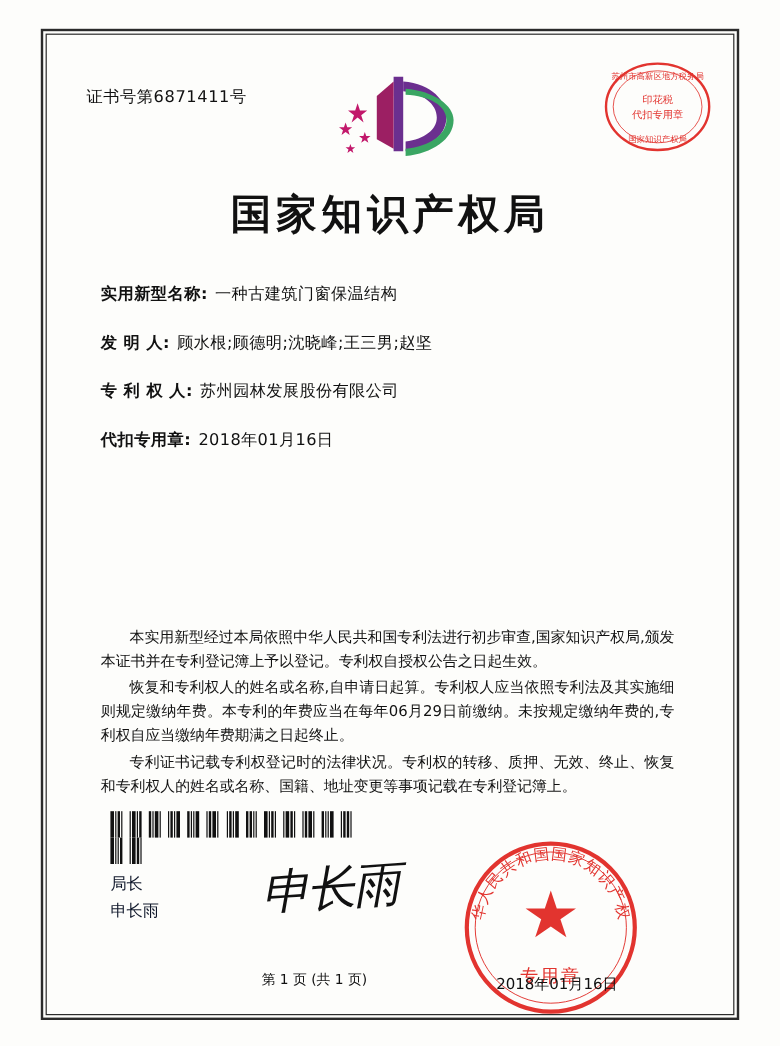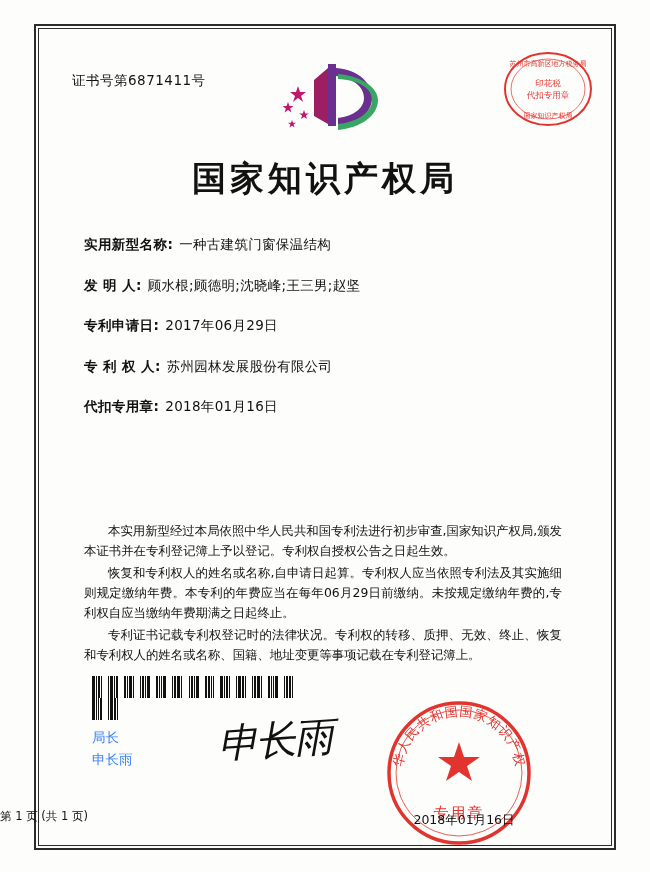--- a/index.html
+++ b/index.html
@@ -139,21 +139,21 @@
     vertical-align: top;
   }
 
   
   .sig-label {
     position: absolute;
     left: 92px;
     top: 726px;
     font-size: 13.5px;
     line-height: 22px;
-    color: #3b82f6;
+    color: #0f172a;
   }
   .signature {
     position: absolute;
     left: 218px;
     top: 712px;
     width: 140px;
     height: 60px;
     font-family: "DejaVu Serif", "Liberation Serif", serif;
     font-size: 40px;
     font-style: italic;
@@ -178,21 +178,21 @@
     text-align: center;
     font-size: 12.5px;
     color: #111;
   }
 
   .page-footer {
     position: absolute;
     left: 0;
     top: 809px;
     width: 524px;
-    text-align: left;
+    text-align: center;
     font-size: 11.5px;
     color: #111;
   }
 </style>
 </head>
 <body>
 
 <div class="page">
 
   <div class="border-outer"></div>
@@ -229,24 +229,20 @@
   <div class="title">国家知识产权局</div>
 
   <div class="fields">
     <div class="field-row">
       <span class="field-label">实用新型名称:</span>
       <span class="field-value">一种古建筑门窗保温结构</span>
     </div>
     <div class="field-row">
       <span class="field-label">发 明 人:</span>
       <span class="field-value">顾水根;顾德明;沈晓峰;王三男;赵坚</span>
-    </div>
-    <div class="field-row">
-      <span class="field-label">专利申请日:</span>
-      <span class="field-value">2017年06月29日</span>
     </div>
     <div class="field-row">
       <span class="field-label">专 利 权 人:</span>
       <span class="field-value">苏州园林发展股份有限公司</span>
     </div>
     <div class="field-row">
       <span class="field-label">代扣专用章:</span>
       <span class="field-value">2018年01月16日</span>
     </div>
   </div>

